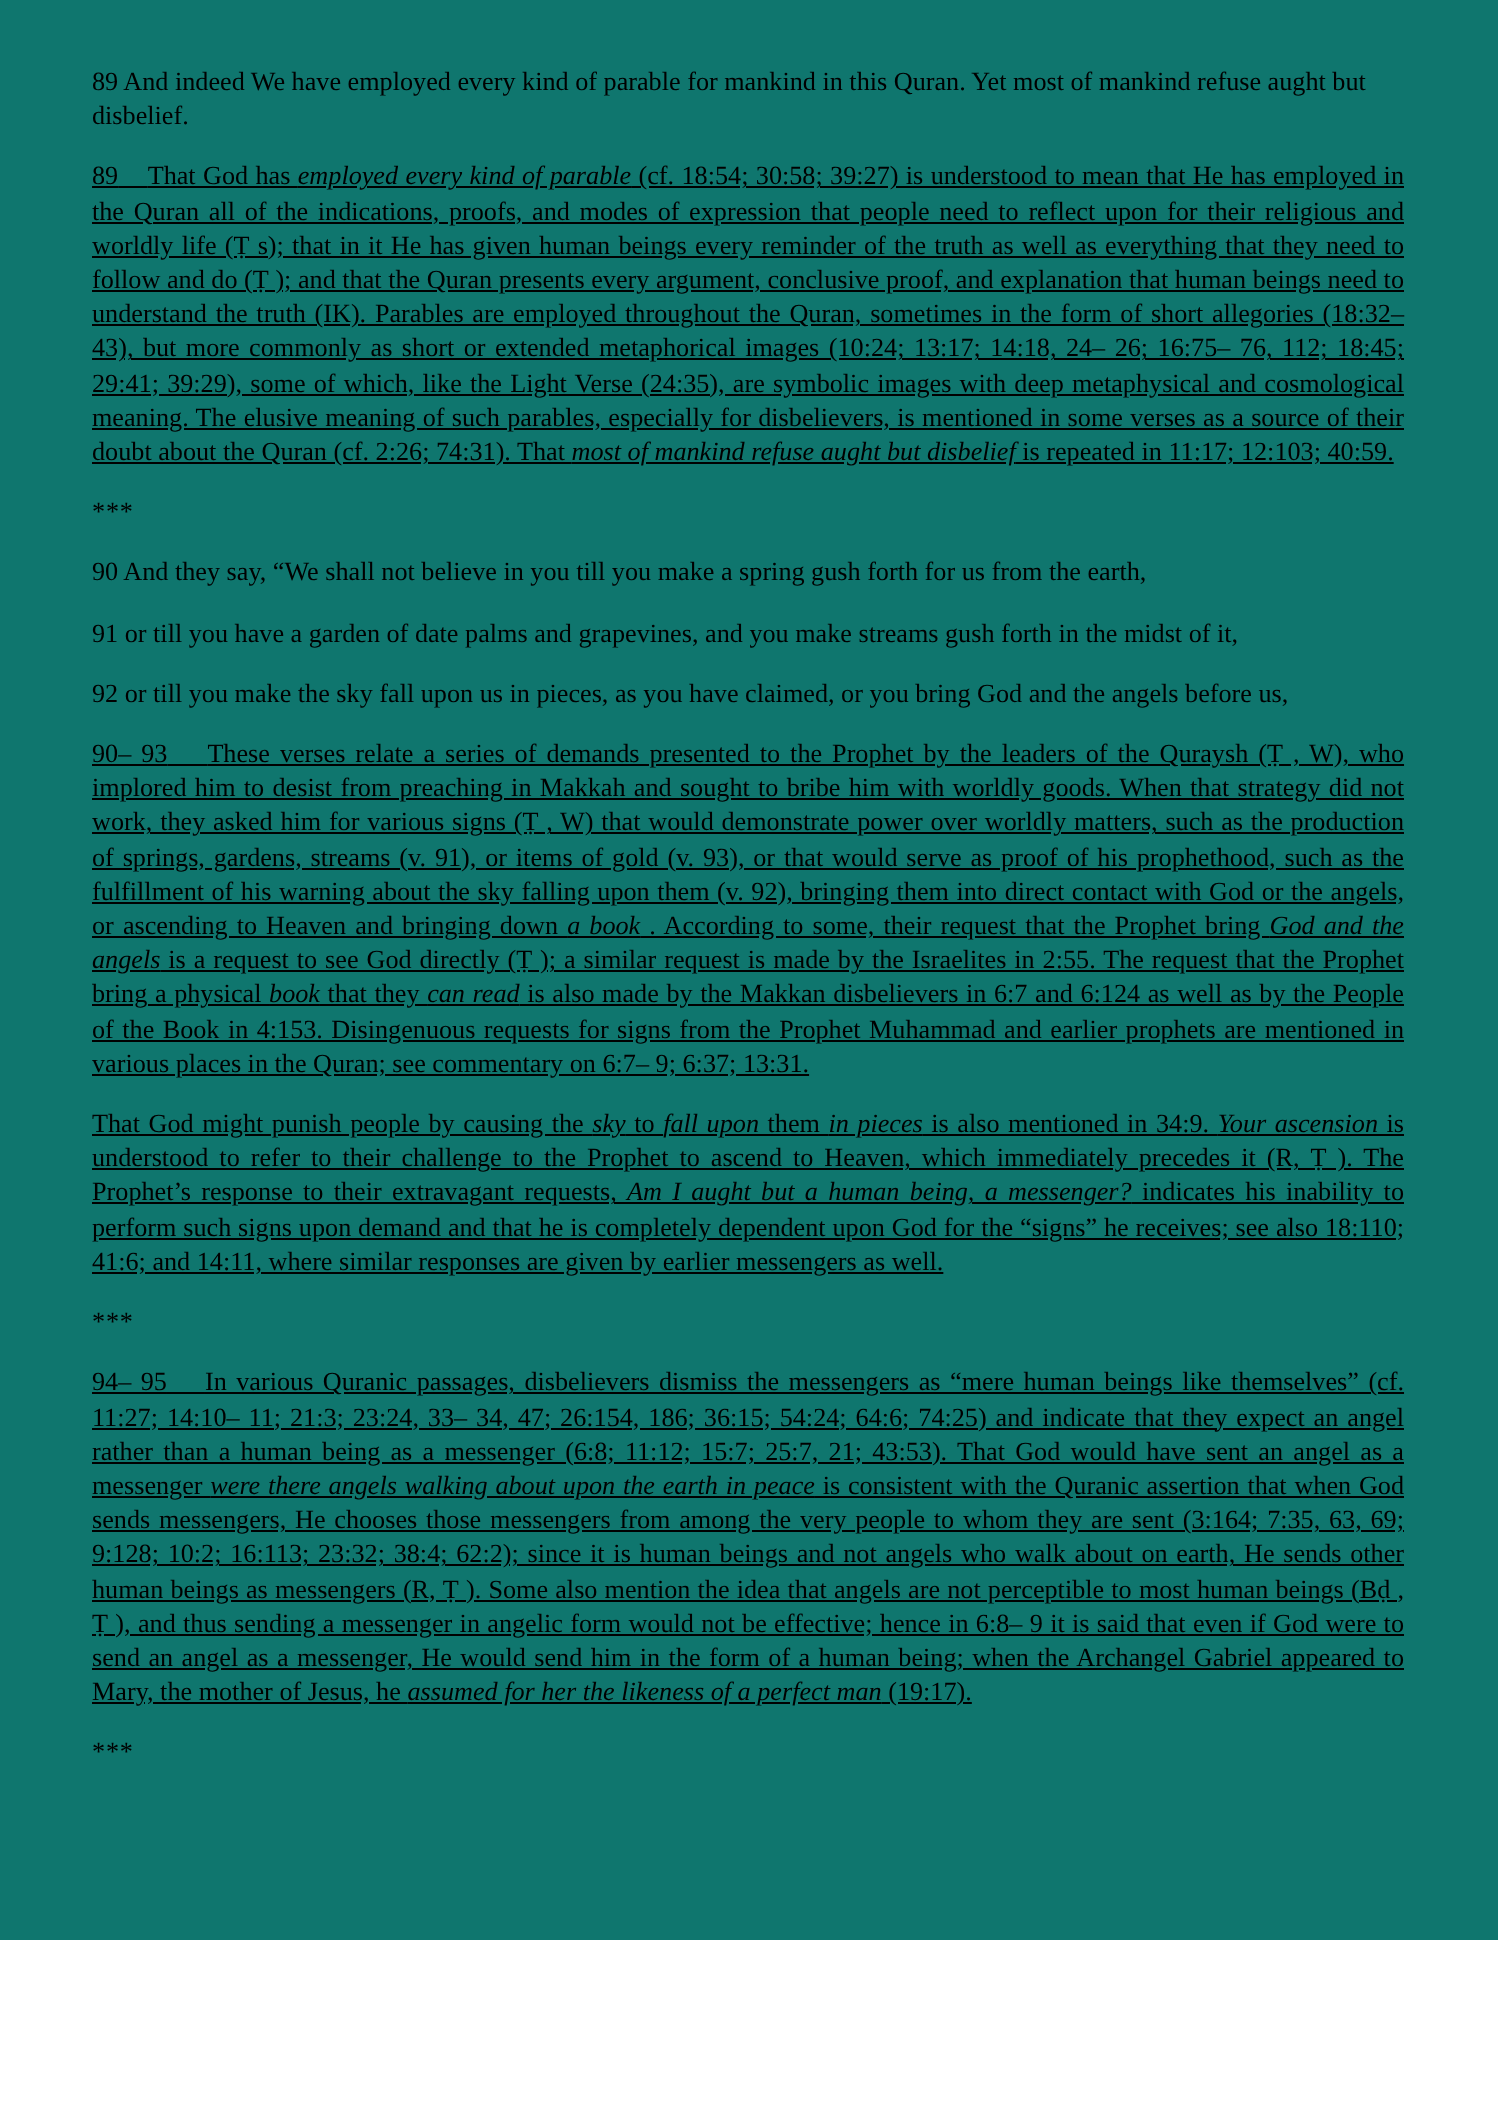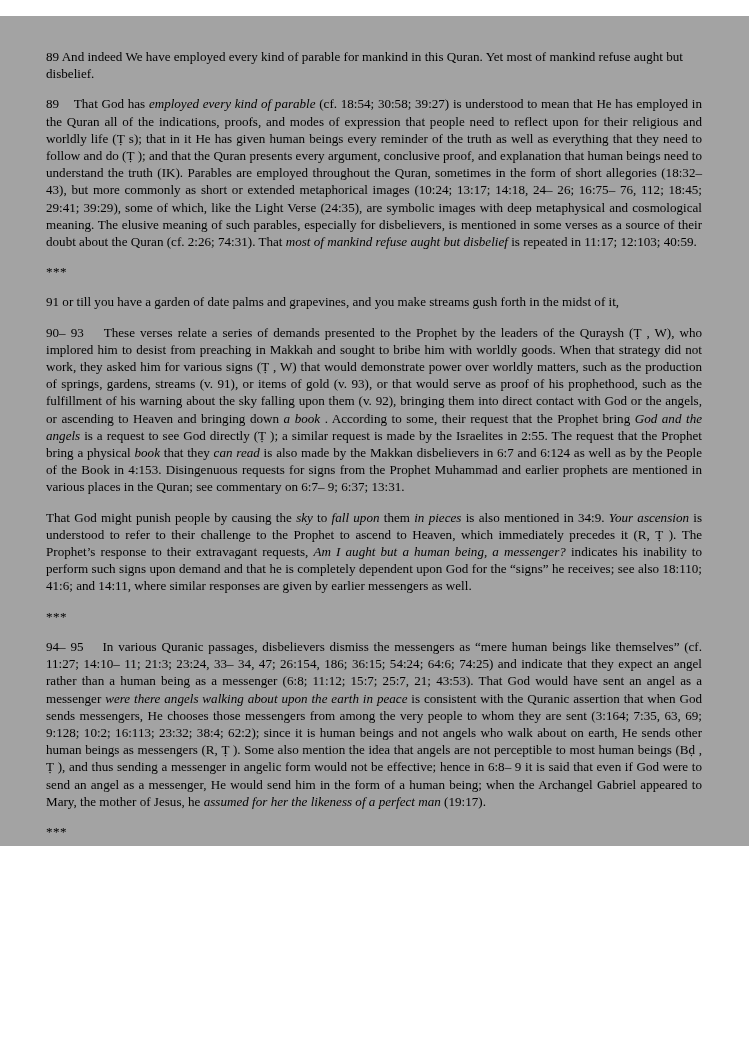--- a/index.html
+++ b/index.html
@@ -8,23 +8,23 @@
     padding: 0;
     background: #ffffff;
   }
   body {
     font-family: "Liberation Serif", "DejaVu Serif", serif;
     color: #000000;
   }
   .page {
     position: relative;
     width: 749px;
-    height: 830px;
-    margin: 16px auto;
-    background: #a3a3a3;
+    height: 970px;
+    margin: 0 auto;
+    background: #0f766e;
     overflow: hidden;
     box-sizing: border-box;
   }
   .content {
     position: absolute;
     left: 46px;
     top: 32px;
     width: 656px;
   }
   
@@ -34,20 +34,21 @@
     font-size: 13.1px;
     line-height: 17.2px;
     text-align: left;
     margin: 0 0 13px 0;
     text-rendering: optimizeLegibility;
     -webkit-font-smoothing: antialiased;
   }
   .commentary,
   .para {
     text-align: justify;
+    text-decoration: underline;
   }
   .verse {
     margin-bottom: 13px;
   }
   
   .verse + .verse {
     margin-top: 0;
   }
   
   .cmt-label {
@@ -71,20 +72,22 @@
   }
 </style>
 </head>
 <body>
 
 <div class="page">
   <div class="content" id="content-root">
       <p class="verse">89 And indeed We have employed every kind of parable for mankind in this Quran. Yet most of mankind refuse aught but disbelief.</p>
       <p class="commentary"><span class="cmt-label">89</span><span class="gap">&nbsp;&nbsp;&nbsp;&nbsp;</span><span>That God has </span><em>employed every kind of parable</em><span> (cf. 18:54; 30:58; 39:27) is understood to mean that He has employed in the Quran all of the indications, proofs, and modes of expression that people need to reflect upon for their religious and worldly life (Ṭ s); that in it He has given human beings every reminder of the truth as well as everything that they need to follow and do (Ṭ ); and that the Quran presents every argument, conclusive proof, and explanation that human beings need to understand the truth (IK). Parables are employed throughout the Quran, sometimes in the form of short allegories (18:32– 43), but more commonly as short or extended metaphorical images (10:24; 13:17; 14:18, 24– 26; 16:75– 76, 112; 18:45; 29:41; 39:29), some of which, like the Light Verse (24:35), are symbolic images with deep metaphysical and cosmological meaning. The elusive meaning of such parables, especially for disbelievers, is mentioned in some verses as a source of their doubt about the Quran (cf. 2:26; 74:31). That </span><em>most of mankind refuse aught but disbelief</em><span> is repeated in 11:17; 12:103; 40:59.</span></p>
       <div class="divider">***</div>
+      <p class="verse">90 And they say, “We shall not believe in you till you make a spring gush forth for us from the earth,</p>
       <p class="verse">91 or till you have a garden of date palms and grapevines, and you make streams gush forth in the midst of it,</p>
+      <p class="verse">92 or till you make the sky fall upon us in pieces, as you have claimed, or you bring God and the angels before us,</p>
       <p class="commentary"><span class="cmt-label">90– 93</span><span class="gap">&nbsp;&nbsp;&nbsp;&nbsp;</span><span>These verses relate a series of demands presented to the Prophet by the leaders of the Quraysh (Ṭ , W), who implored him to desist from preaching in Makkah and sought to bribe him with worldly goods. When that strategy did not work, they asked him for various signs (Ṭ , W) that would demonstrate power over worldly matters, such as the production of springs, gardens, streams (v. 91), or items of gold (v. 93), or that would serve as proof of his prophethood, such as the fulfillment of his warning about the sky falling upon them (v. 92), bringing them into direct contact with God or the angels, or ascending to Heaven and bringing down </span><em>a book</em><span> . According to some, their request that the Prophet bring </span><em>God and the angels</em><span> is a request to see God directly (Ṭ ); a similar request is made by the Israelites in 2:55. The request that the Prophet bring a physical </span><em>book</em><span> that they </span><em>can read</em><span> is also made by the Makkan disbelievers in 6:7 and 6:124 as well as by the People of the Book in 4:153. Disingenuous requests for signs from the Prophet Muhammad and earlier prophets are mentioned in various places in the Quran; see commentary on 6:7– 9; 6:37; 13:31.</span></p>
       <p class="para"><span>That God might punish people by causing the </span><em>sky</em><span> to </span><em>fall upon</em><span> them </span><em>in pieces</em><span> is also mentioned in 34:9. </span><em>Your ascension</em><span> is understood to refer to their challenge to the Prophet to ascend to Heaven, which immediately precedes it (R, Ṭ ). The Prophet’s response to their extravagant requests, </span><em>Am I aught but a human being, a messenger?</em><span> indicates his inability to perform such signs upon demand and that he is completely dependent upon God for the “signs” he receives; see also 18:110; 41:6; and 14:11, where similar responses are given by earlier messengers as well.</span></p>
       <div class="divider">***</div>
       <p class="commentary"><span class="cmt-label">94– 95</span><span class="gap">&nbsp;&nbsp;&nbsp;&nbsp;</span><span>In various Quranic passages, disbelievers dismiss the messengers as “mere human beings like themselves” (cf. 11:27; 14:10– 11; 21:3; 23:24, 33– 34, 47; 26:154, 186; 36:15; 54:24; 64:6; 74:25) and indicate that they expect an angel rather than a human being as a messenger (6:8; 11:12; 15:7; 25:7, 21; 43:53). That God would have sent an angel as a messenger </span><em>were there angels walking about upon the earth in peace</em><span> is consistent with the Quranic assertion that when God sends messengers, He chooses those messengers from among the very people to whom they are sent (3:164; 7:35, 63, 69; 9:128; 10:2; 16:113; 23:32; 38:4; 62:2); since it is human beings and not angels who walk about on earth, He sends other human beings as messengers (R, Ṭ ). Some also mention the idea that angels are not perceptible to most human beings (Bḍ , Ṭ ), and thus sending a messenger in angelic form would not be effective; hence in 6:8– 9 it is said that even if God were to send an angel as a messenger, He would send him in the form of a human being; when the Archangel Gabriel appeared to Mary, the mother of Jesus, he </span><em>assumed for her the likeness of a perfect man</em><span> (19:17).</span></p>
       <div class="divider">***</div>
     </div>
 </div>
 
 </body></html>

